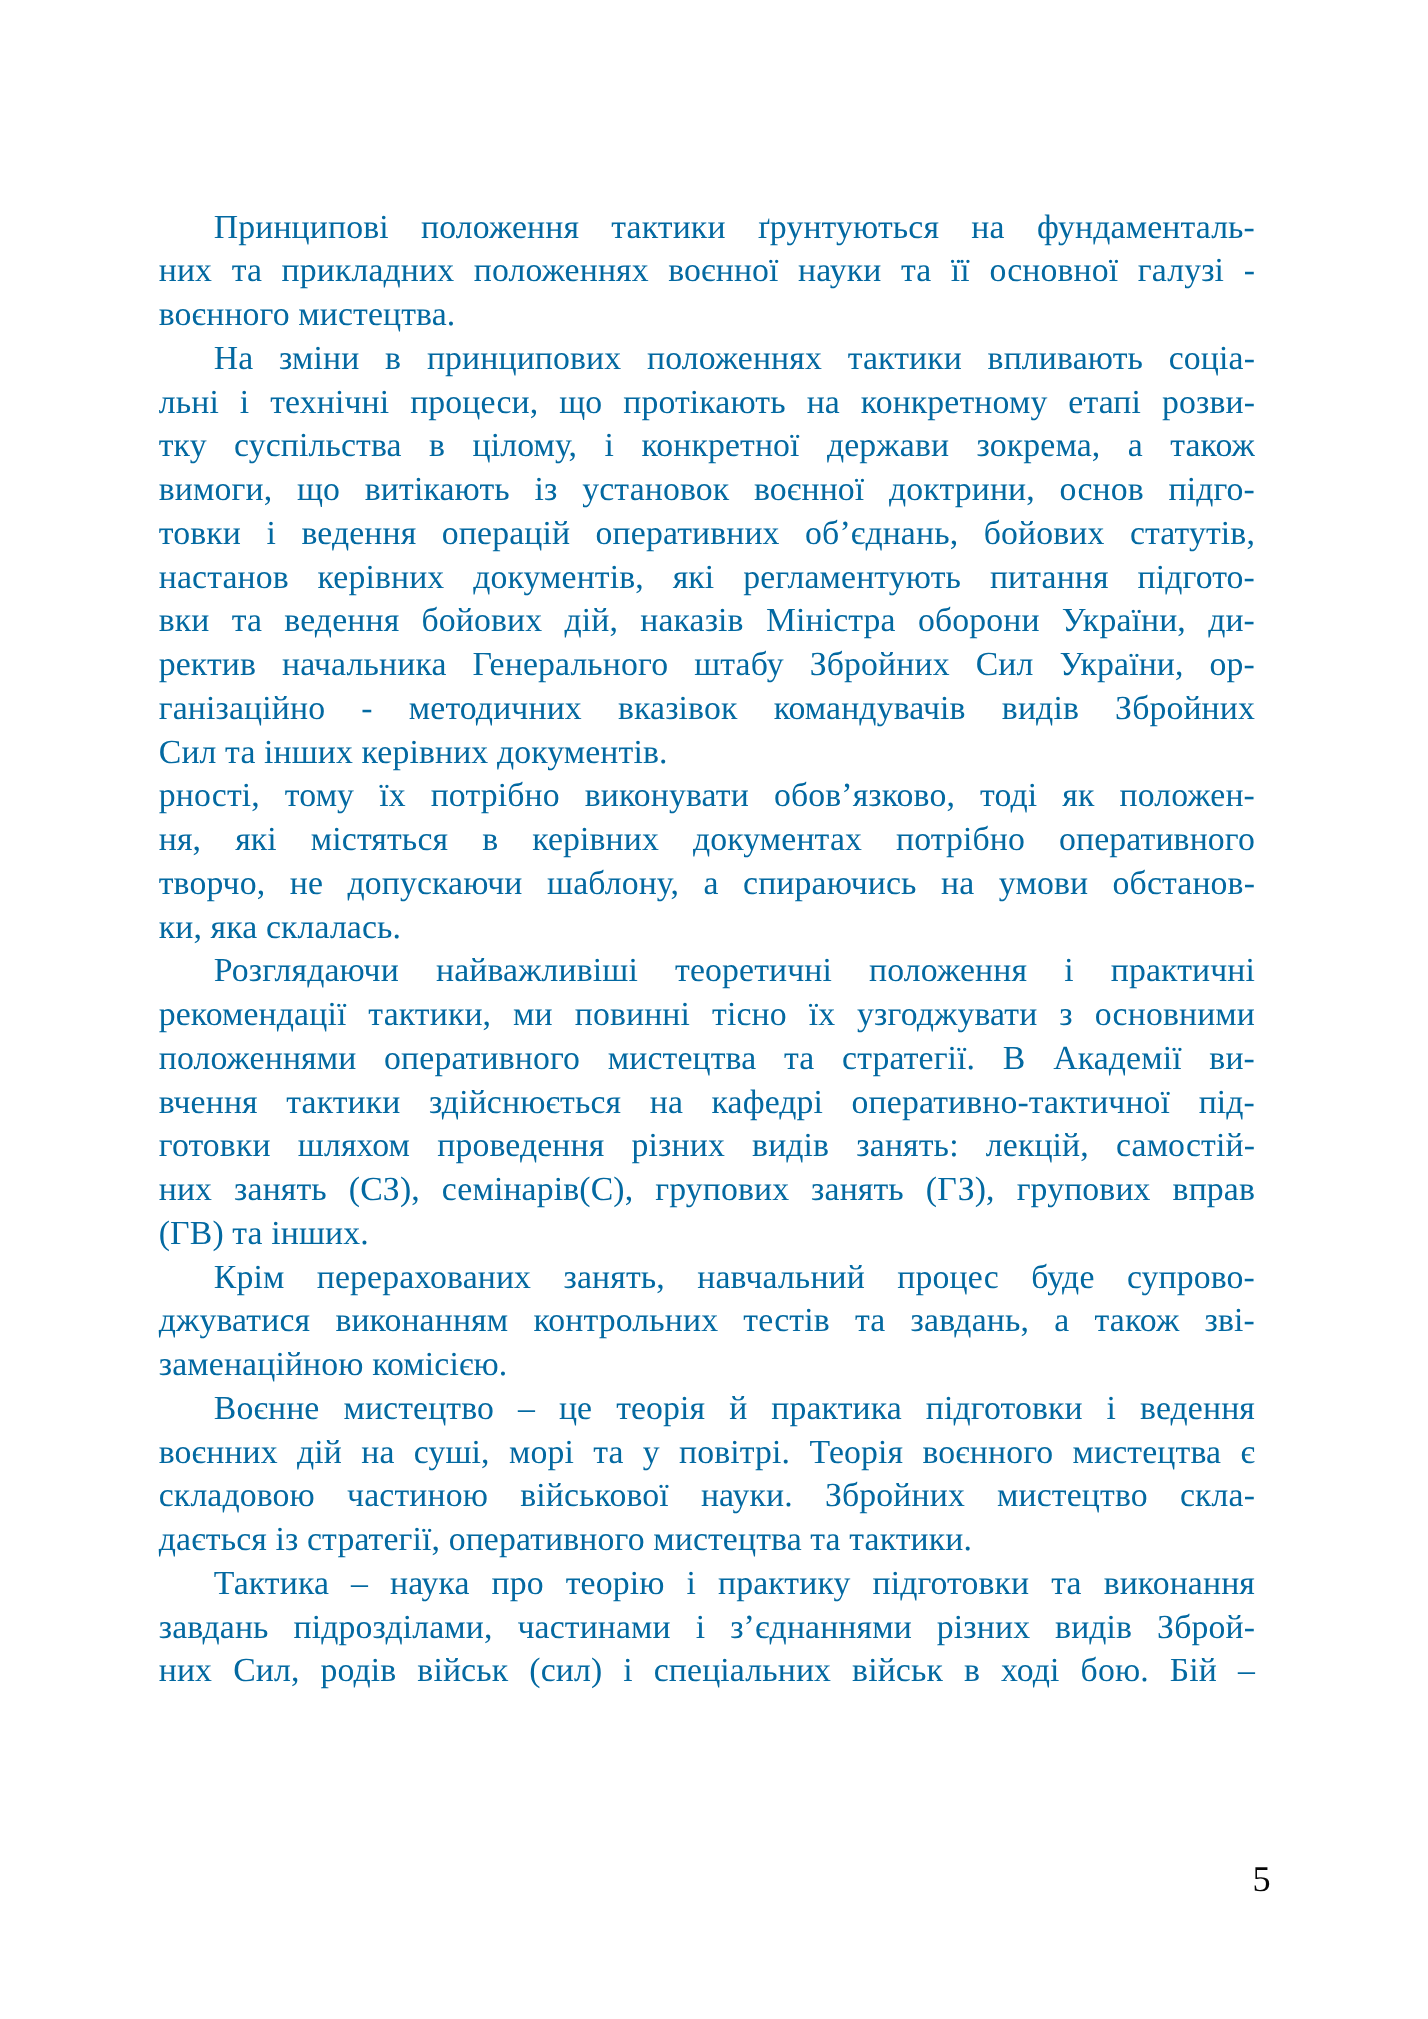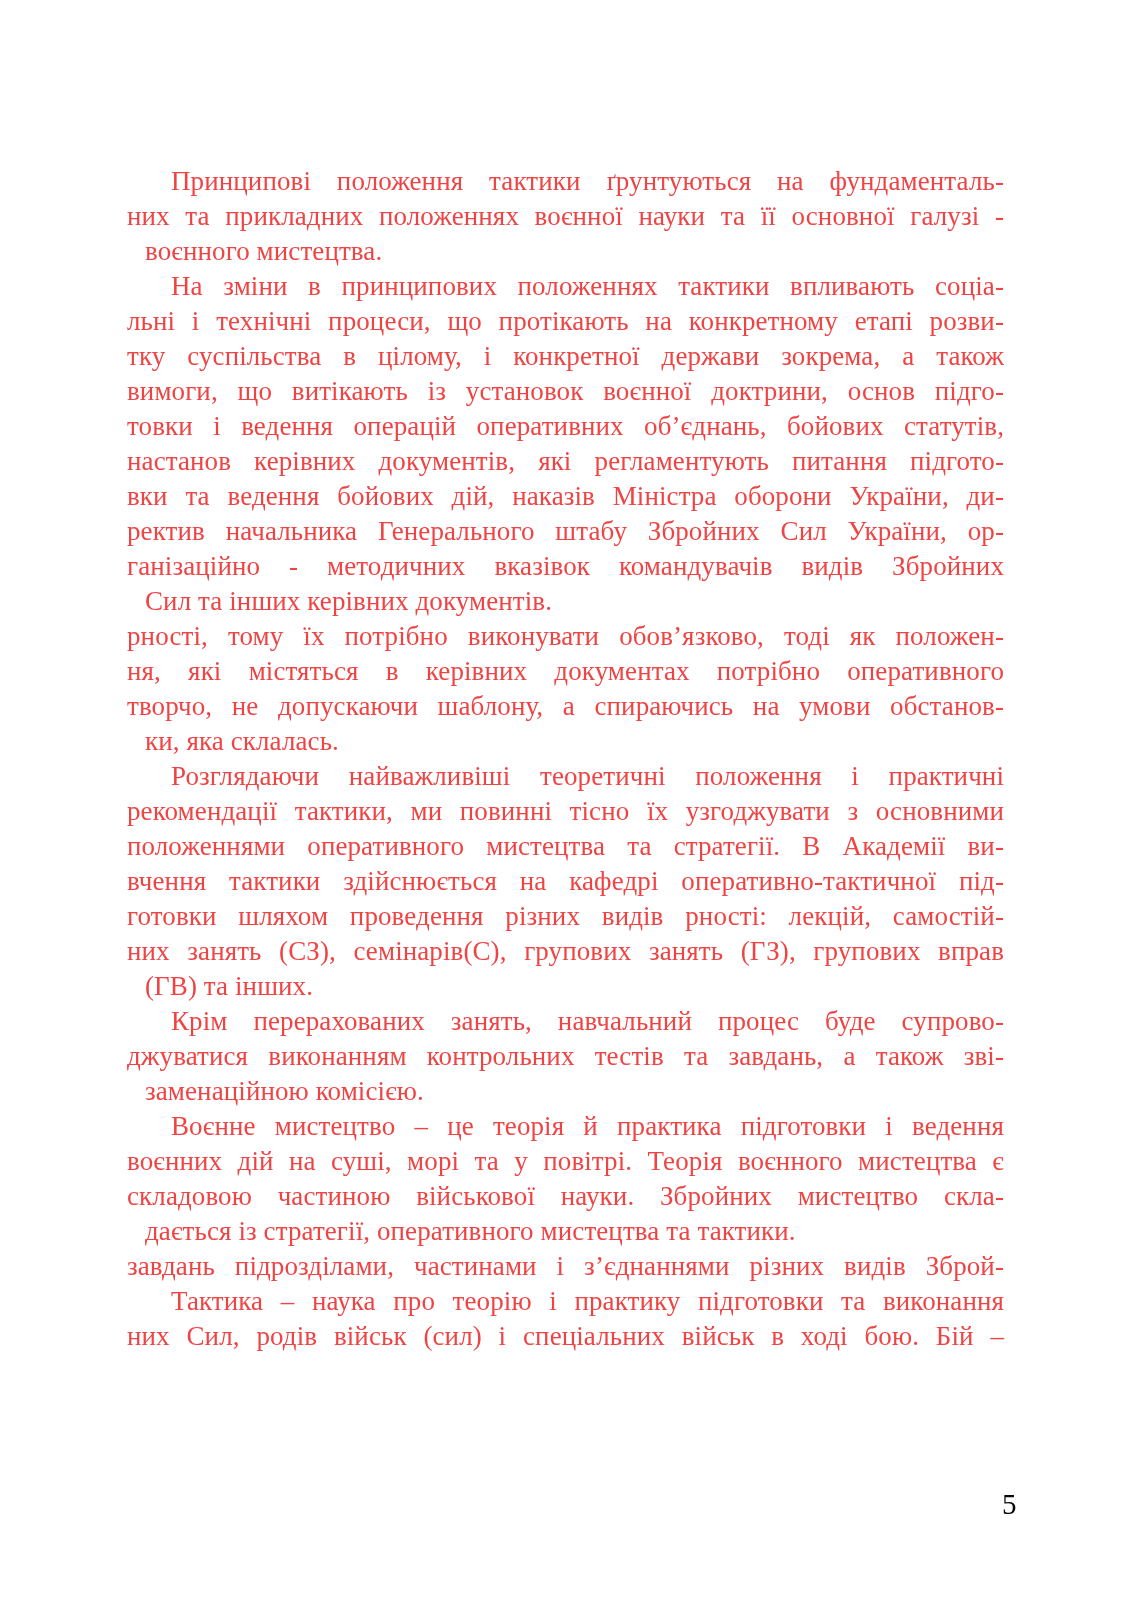--- a/index.html
+++ b/index.html
@@ -12,42 +12,41 @@
     width: 1142px;
     height: 1615px;
     background: #ffffff;
     overflow: hidden;
   }
   .text-block {
     position: absolute;
     left: 127px;
     top: 164px;
     width: 877px;
-    color: #ef4444;
+    color: #0369a1;
   }
   .paragraph {
     margin: 0;
     padding: 0;
   }
   .line {
     height: 35px;
     font-family: "Liberation Serif", "DejaVu Serif", serif;
     font-size: 27px;
     line-height: 35px;
     text-align: justify;
     text-align-last: justify;
     white-space: nowrap;
     letter-spacing: 0.1px;
   }
   .line.first {
     text-indent: 44px;
   }
   .line.end {
     text-align-last: left;
-    margin-left: 18px;
   }
   .page-number {
     position: absolute;
     left: 1002px;
     top: 1487px;
     font-family: "Liberation Serif", "DejaVu Serif", serif;
     font-size: 29px;
     line-height: 35px;
     color: #060606;
   }
@@ -82,40 +81,40 @@
       <div class="line">ня, які містяться в керівних документах потрібно оперативного</div>
       <div class="line">творчо, не допускаючи шаблону, а спираючись на умови обстанов-</div>
       <div class="line end">ки, яка склалась.</div>
     </div>
 
     <div class="paragraph">
       <div class="line first">Розглядаючи найважливіші теоретичні положення і практичні</div>
       <div class="line">рекомендації тактики, ми повинні тісно їх узгоджувати з основними</div>
       <div class="line">положеннями оперативного мистецтва та стратегії. В Академії ви-</div>
       <div class="line">вчення тактики здійснюється на кафедрі оперативно-тактичної під-</div>
-      <div class="line">готовки шляхом проведення різних видів рності: лекцій, самостій-</div>
+      <div class="line">готовки шляхом проведення різних видів занять: лекцій, самостій-</div>
       <div class="line">них занять (СЗ), семінарів(С), групових занять (ГЗ), групових вправ</div>
       <div class="line end">(ГВ) та інших.</div>
     </div>
 
     <div class="paragraph">
       <div class="line first">Крім перерахованих занять, навчальний процес буде супрово-</div>
       <div class="line">джуватися виконанням контрольних тестів та завдань, а також зві-</div>
       <div class="line end">заменаційною комісією.</div>
     </div>
 
     <div class="paragraph">
       <div class="line first">Воєнне мистецтво – це теорія й практика підготовки і ведення</div>
       <div class="line">воєнних дій на суші, морі та у повітрі. Теорія воєнного мистецтва є</div>
       <div class="line">складовою частиною військової науки. Збройних мистецтво скла-</div>
       <div class="line end">дається із стратегії, оперативного мистецтва та тактики.</div>
     </div>
 
     <div class="paragraph">
+      <div class="line first">Тактика – наука про теорію і практику підготовки та виконання</div>
       <div class="line">завдань підрозділами, частинами і з’єднаннями різних видів Зброй-</div>
-      <div class="line first">Тактика – наука про теорію і практику підготовки та виконання</div>
       <div class="line">них Сил, родів військ (сил) і спеціальних військ в ході бою. Бій –</div>
     </div>
 
   </div>
 
   <div class="page-number">5</div>
 </div>
 
 </body></html>

